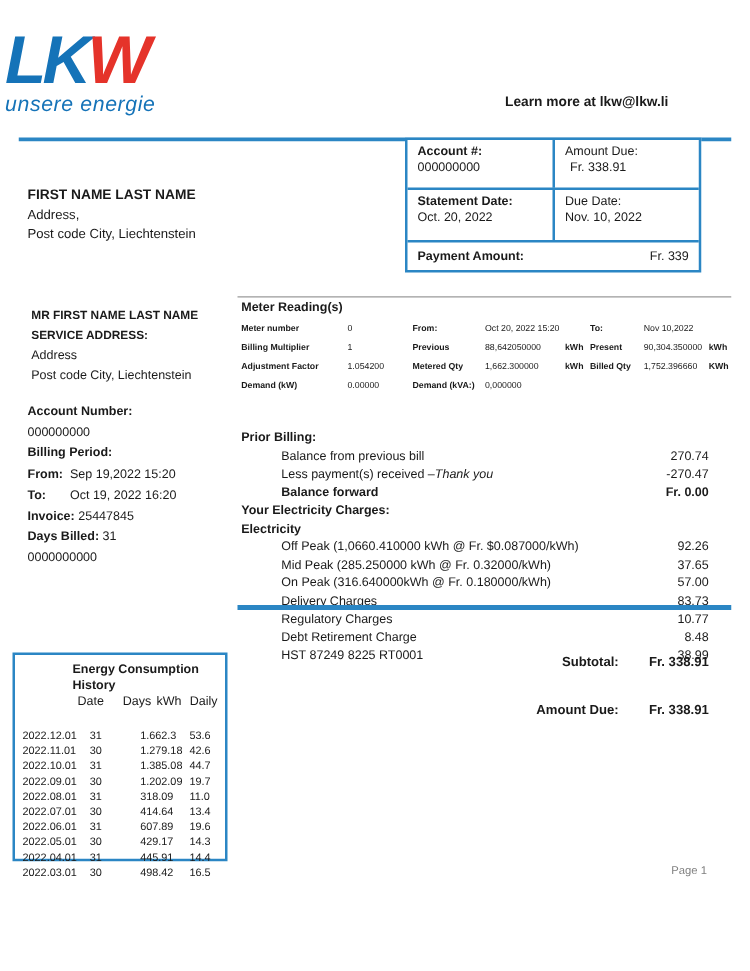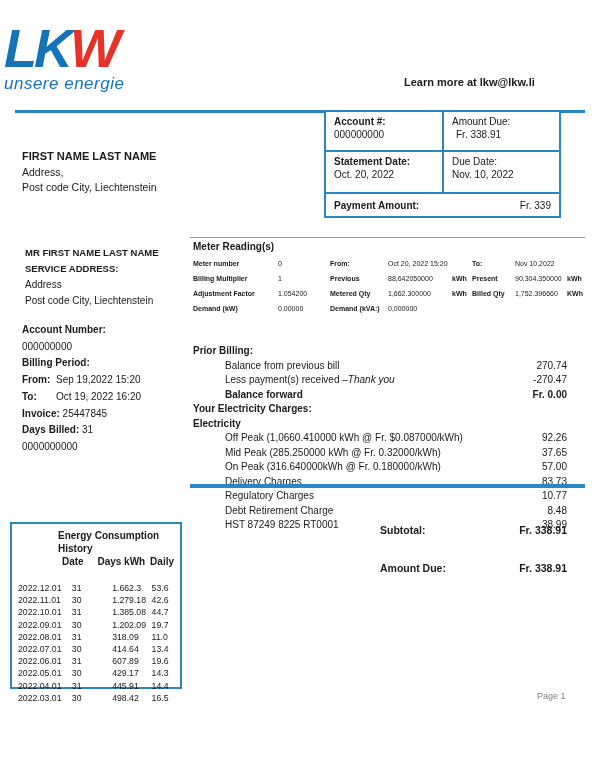--- a/index.html
+++ b/index.html
@@ -61,28 +61,28 @@
   .b-ital { font-style:italic; }
 
   
   .details { position:absolute; left:22px; top:322px; font-size:10px; line-height:16.7px; }
   .d-b { font-weight:bold; }
   .d-inline-lab { font-weight:bold; display:inline-block; min-width:34px; }
 
   
   .totals { position:absolute; left:380px; top:524px; width:187px; font-size:10.5px; font-weight:bold; }
   .t-row { display:flex; }
-  .t-row .t-lab { flex:1; text-align:left; }
+  .t-row .t-lab { flex:1; text-align:right; }
   .t-row .t-val { width:72px; text-align:right; }
   .t-row.due { margin-top:26px; }
 
   
   .ec-box { position:absolute; left:10px; top:522px; width:172px; height:167px; border:2px solid #2b86c4; padding:5px 6px 0 6px; }
   .ec-title { font-size:10px; font-weight:bold; line-height:13px;padding-left:40px; }
-  .ec-head { display:flex; font-size:10px; font-weight:bold; line-height:14px; margin-bottom:13px;padding-left:44px; }
+  .ec-head { display:flex; font-size:10px; font-weight:normal; line-height:14px; margin-bottom:13px;padding-left:44px; }
   .ec-row { display:flex; font-size:8.7px; line-height:12.2px; }
   .ec-c1 { width:60px; }
   .ec-c2 { width:45px; }
   .ec-c3 { width:44px; }
   .ec-c4 { width:25px; }
 
   .page-num { position:absolute; left:537px; top:691px; font-size:9px; color:#808080; }
 </style>
 </head>
 <body>

